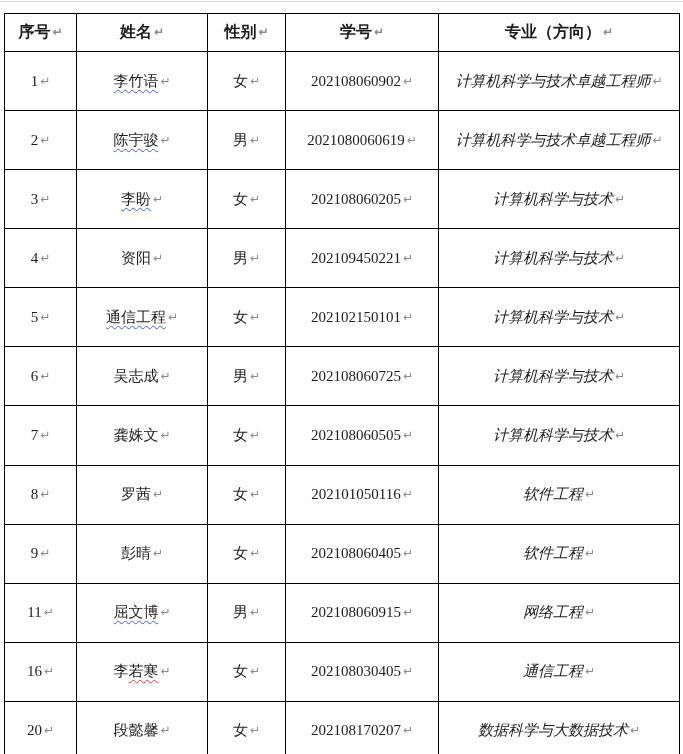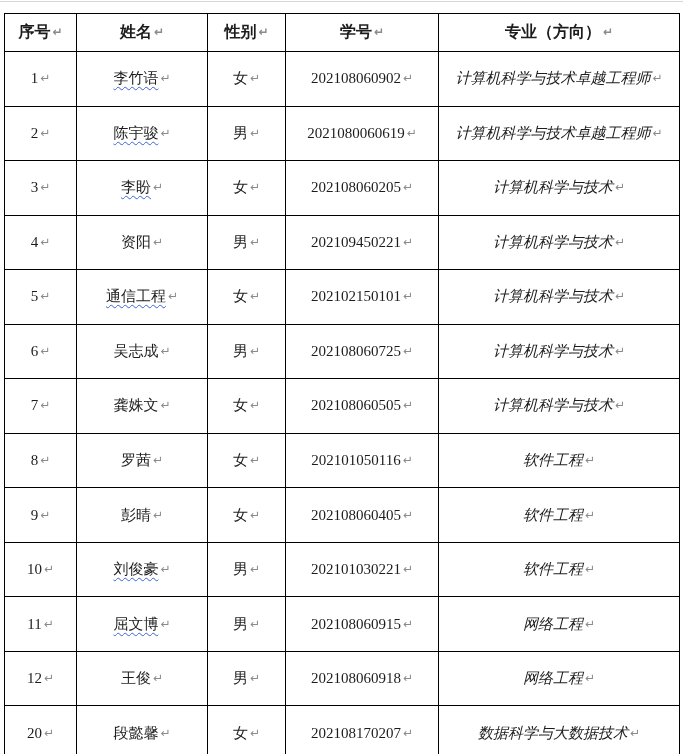--- a/index.html
+++ b/index.html
@@ -148,39 +148,32 @@
         <td class="c-major">软件工程<span class="mk">↵</span></td>
       </tr>
       <tr>
         <td class="c-no">9<span class="mk">↵</span></td>
         <td class="c-name">彭晴<span class="mk">↵</span></td>
         <td class="c-gender">女<span class="mk">↵</span></td>
         <td class="c-id">202108060405<span class="mk">↵</span></td>
         <td class="c-major">软件工程<span class="mk">↵</span></td>
       </tr>
       <tr>
-        <td class="c-no">10<span class="mk">↵</span></td>
-        <td class="c-name"><span class="sq sq-blue">刘俊豪</span><span class="mk">↵</span></td>
-        <td class="c-gender">男<span class="mk">↵</span></td>
-        <td class="c-id">202101030221<span class="mk">↵</span></td>
-        <td class="c-major">软件工程<span class="mk">↵</span></td>
-      </tr>
-      <tr>
         <td class="c-no">11<span class="mk">↵</span></td>
         <td class="c-name"><span class="sq sq-blue">屈文博</span><span class="mk">↵</span></td>
         <td class="c-gender">男<span class="mk">↵</span></td>
         <td class="c-id">202108060915<span class="mk">↵</span></td>
         <td class="c-major">网络工程<span class="mk">↵</span></td>
       </tr>
       <tr>
-        <td class="c-no">12<span class="mk">↵</span></td>
-        <td class="c-name">王俊<span class="mk">↵</span></td>
-        <td class="c-gender">男<span class="mk">↵</span></td>
-        <td class="c-id">202108060918<span class="mk">↵</span></td>
-        <td class="c-major">网络工程<span class="mk">↵</span></td>
+        <td class="c-no">16<span class="mk">↵</span></td>
+        <td class="c-name">李<span class="sq sq-red">若寒</span><span class="mk">↵</span></td>
+        <td class="c-gender">女<span class="mk">↵</span></td>
+        <td class="c-id">202108030405<span class="mk">↵</span></td>
+        <td class="c-major">通信工程<span class="mk">↵</span></td>
       </tr>
       <tr>
         <td class="c-no">20<span class="mk">↵</span></td>
         <td class="c-name">段懿馨<span class="mk">↵</span></td>
         <td class="c-gender">女<span class="mk">↵</span></td>
         <td class="c-id">202108170207<span class="mk">↵</span></td>
         <td class="c-major">数据科学与大数据技术<span class="mk">↵</span></td>
       </tr>
     </tbody>
 </table>

